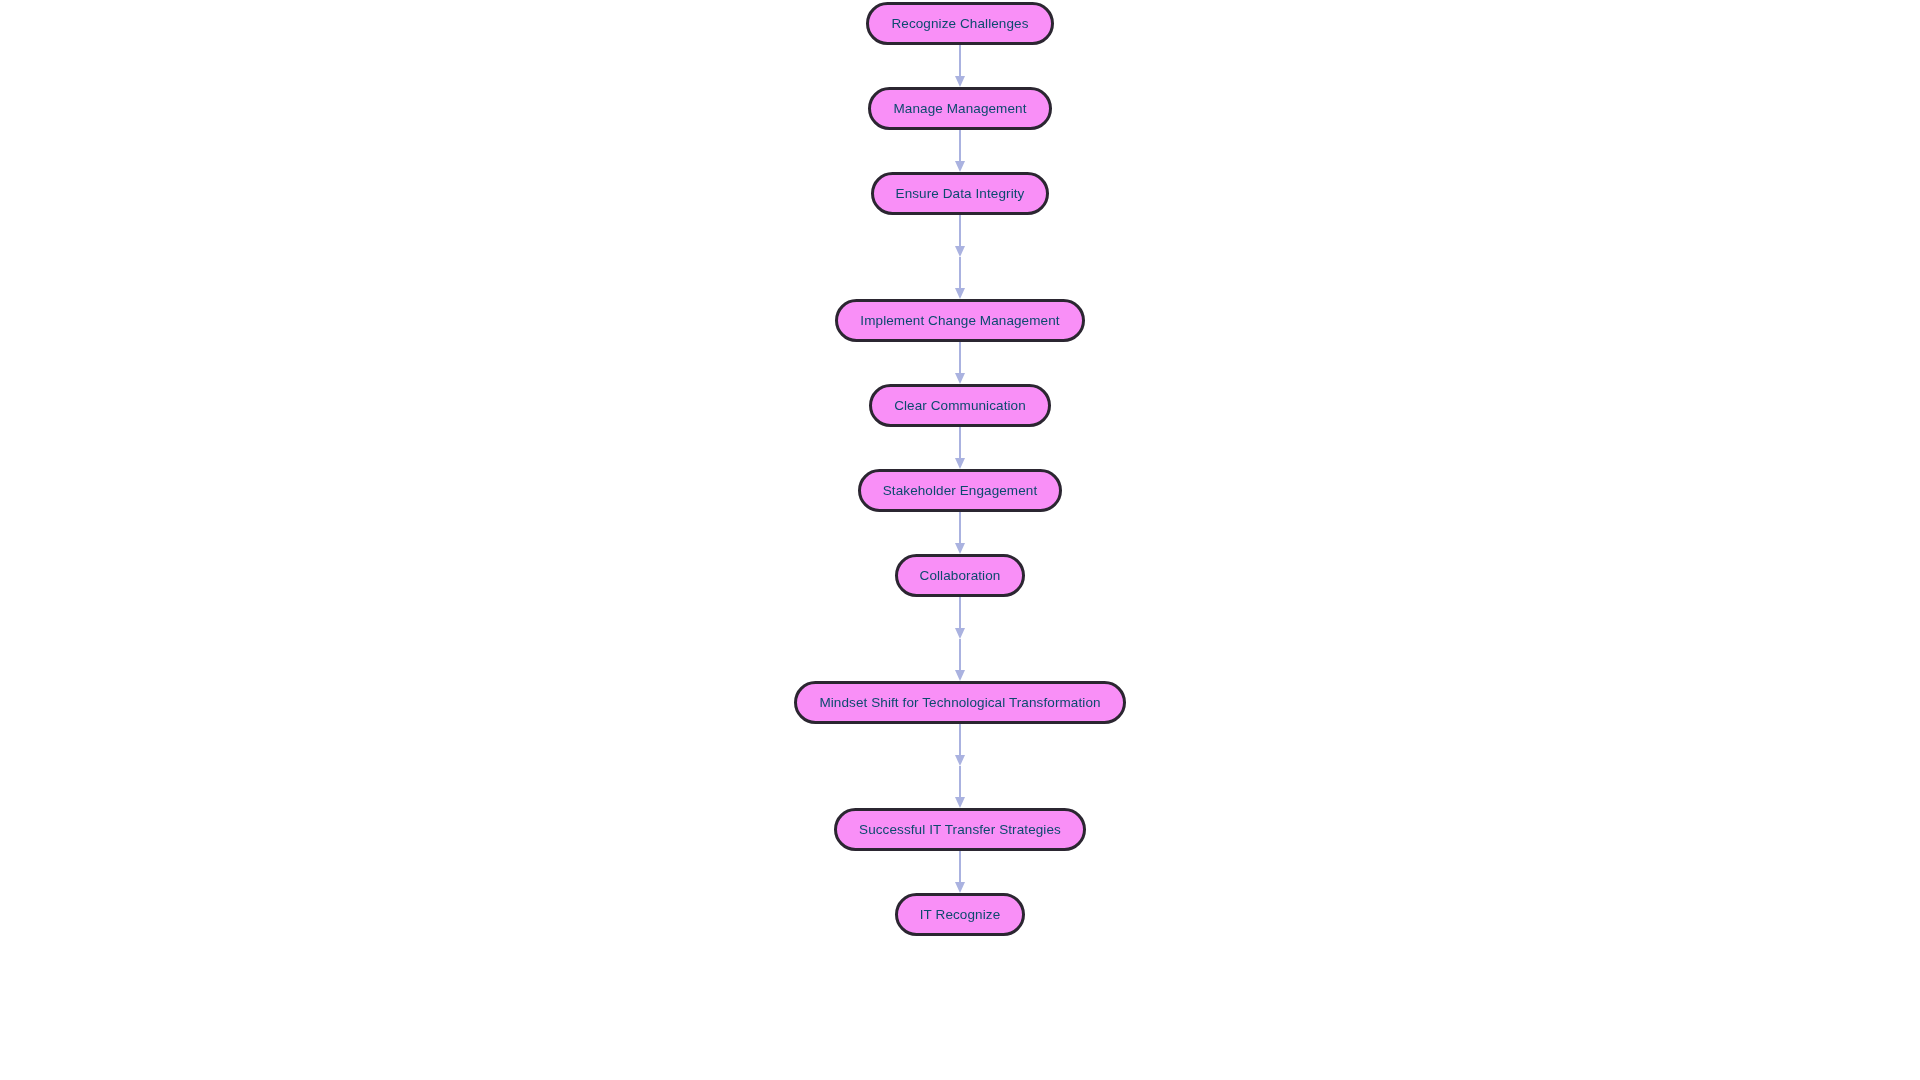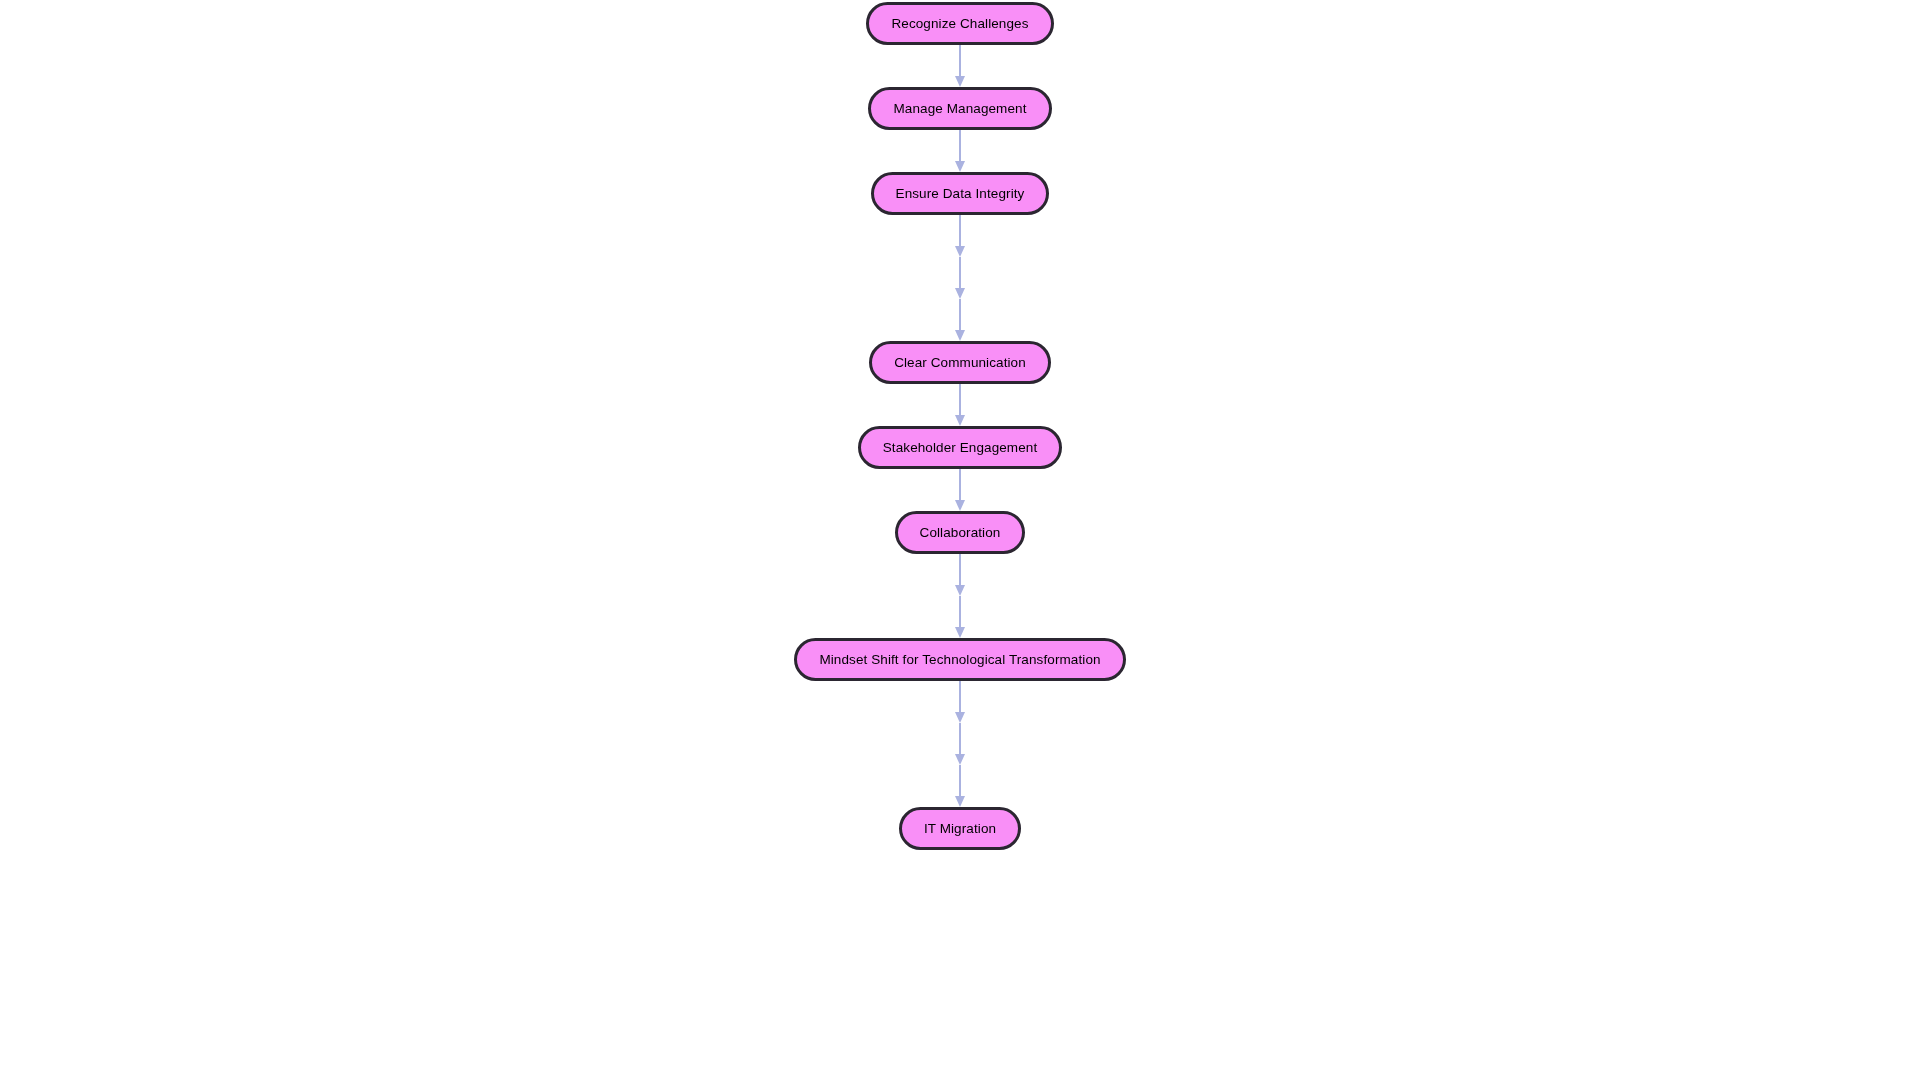--- a/index.html
+++ b/index.html
@@ -42,21 +42,21 @@
     display: flex;
     align-items: center;
     justify-content: center;
     padding: 0 22px;
     white-space: nowrap;
   }
   .node-label {
     font-family: "Liberation Sans", sans-serif;
     font-size: 13.5px;
     line-height: 1;
-    color: #000000;
+    color: #0c4a6e;
     letter-spacing: .1px;
   }
 
   
   .connector {
     position: relative;
     width: 14px;
     height: 42px;
     display: flex;
     justify-content: center;
@@ -110,20 +110,23 @@
     <div class="connector">
       <span class="shaft"></span>
       <span class="head"></span>
     </div>
 
     <div class="connector">
       <span class="shaft"></span>
       <span class="head"></span>
     </div>
 
+    <div class="node">
+      <span class="node-label">Implement Change Management</span>
+    </div>
     <div class="connector">
       <span class="shaft"></span>
       <span class="head"></span>
     </div>
 
     <div class="node">
       <span class="node-label">Clear Communication</span>
     </div>
     <div class="connector">
       <span class="shaft"></span>
@@ -157,23 +160,26 @@
     <div class="connector">
       <span class="shaft"></span>
       <span class="head"></span>
     </div>
 
     <div class="connector">
       <span class="shaft"></span>
       <span class="head"></span>
     </div>
 
+    <div class="node">
+      <span class="node-label">Successful IT Transfer Strategies</span>
+    </div>
     <div class="connector">
       <span class="shaft"></span>
       <span class="head"></span>
     </div>
 
     <div class="node">
-      <span class="node-label">IT Migration</span>
+      <span class="node-label">IT Recognize</span>
     </div>
 
   </div>
 </div>
 
 </body></html>

